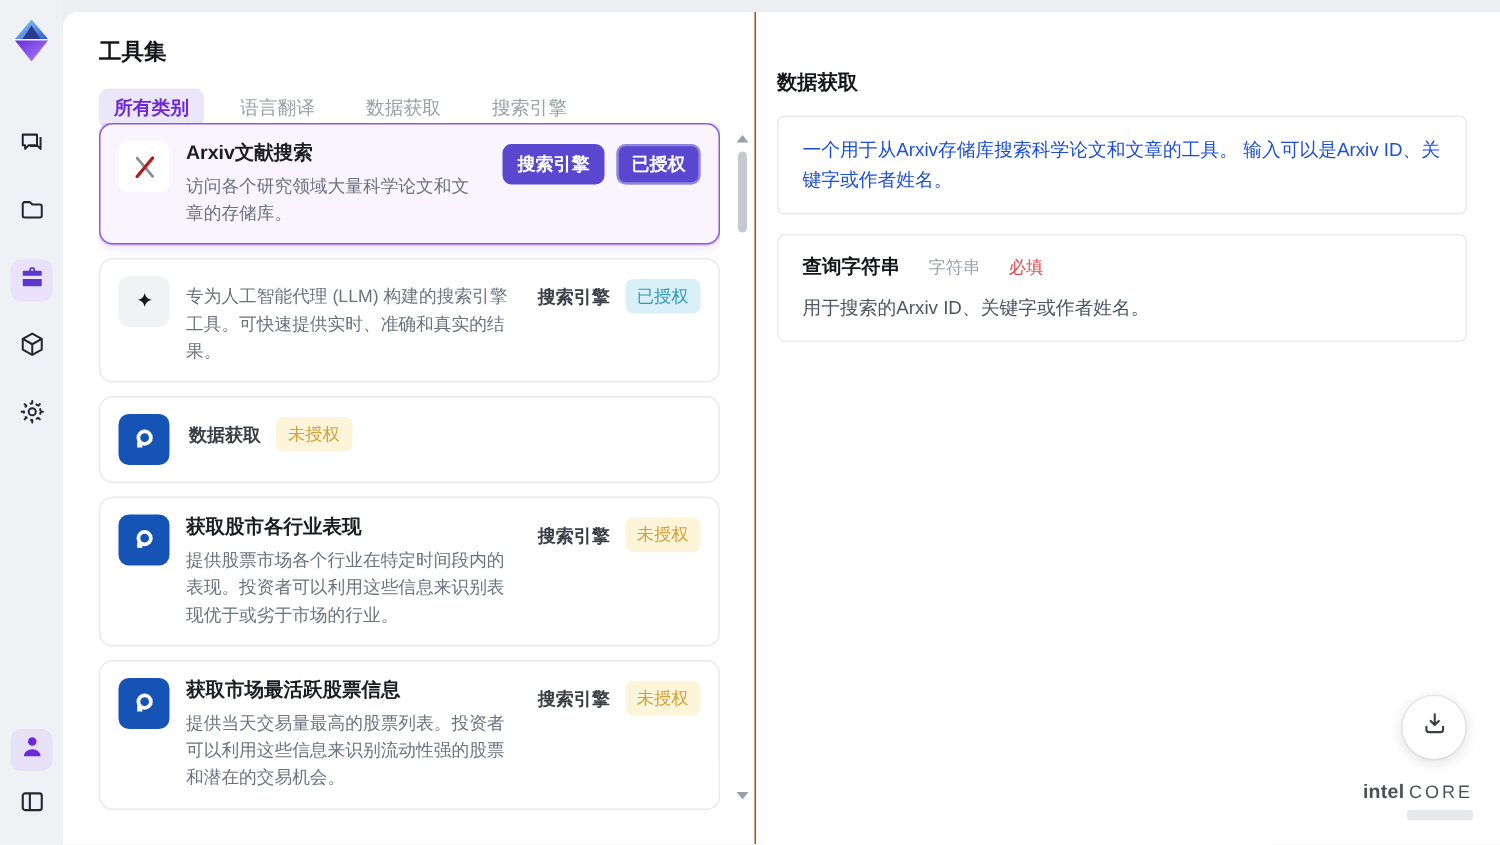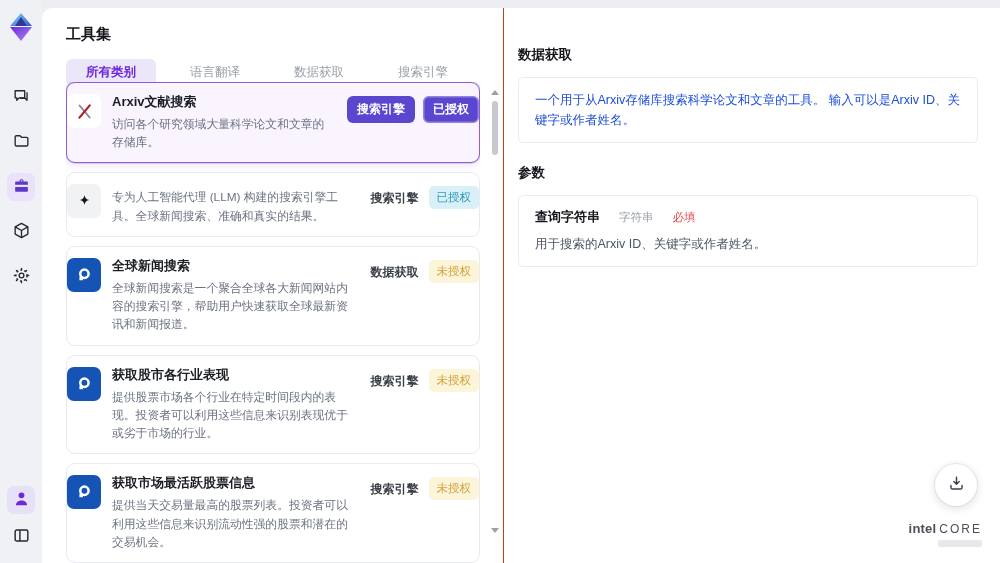--- a/index.html
+++ b/index.html
@@ -19,25 +19,25 @@
   .rail-btn.active { background:#e9e2fa; color:#5b38c9; }
   .rail-bottom { margin-top:auto; display:flex; flex-direction:column; gap:9px; align-items:center; margin-bottom:12px; }
   .rail-btn.user { background:#e7e1f8; }
   
   .workspace { position:absolute; left:42px; top:8px; right:0; bottom:0; background:#fff;
                border-top-left-radius:10px; display:flex; overflow:hidden; }
   .main-panel { width:462px; flex:none; border-right:1px solid #c2410c; position:relative;
                 padding:17px 0 0 24px; }
   .main-title { font-size:15px; font-weight:700; color:#15171c; }
   .tabs { display:flex; gap:14px; align-items:center; margin-top:15px; }
-  .tab { font-size:12.5px; color:#9aa0a8; padding:5px 20px; border-radius:6px; cursor:pointer; white-space:nowrap; }
+  .tab { font-size:12.5px; color:#9aa0a8; padding:5px 10px; border-radius:6px; cursor:pointer; white-space:nowrap; }
   .tab.active { background:#ece6f9; color:#6d28d9; font-weight:700; }
   .tool-list { position:absolute; top:74px; left:24px; width:414px; bottom:0; display:flex;
                flex-direction:column; gap:9px; overflow:hidden; }
-  .tool-card { border:1px solid #e8eaed; border-radius:9px; background:#fff; padding:11px 0;
+  .tool-card { border:1px solid #e8eaed; border-radius:9px; background:#fff; padding:11px 12px;
                display:flex; gap:11px; flex:none; cursor:pointer; }
   .tool-card.selected { background:#f9f4fe; border:1.5px solid #8e5bd9;
                         box-shadow:0 0 0 1px rgba(142,91,217,.22), 0 2px 8px rgba(142,91,217,.18); }
   .tool-icon { width:34px; height:34px; border-radius:7px; flex:none; display:flex;
                align-items:center; justify-content:center; background:#f1f2f4; }
   .tool-icon.ic-arxiv { background:#ffffff; }
   .tool-icon.ic-news-blue { background:#1553b5; }
   .tool-body { flex:1; min-width:0; }
   .tool-title { font-size:13px; font-weight:700; color:#1b1e24; line-height:1.3; }
   .tool-desc { font-size:11.8px; color:#6b7280; line-height:1.55; margin-top:4px; }
@@ -171,37 +171,33 @@
             <span class="tag-btn outline">已授权</span>
           </div>
         </div>
         <div class="tool-card">
           <div class="tool-icon ic-sparkle">
             <svg viewBox="0 0 24 24" width="19" height="19">
               <path d="M12 4c.65 3.55 2.45 5.35 6 6-3.55.65-5.35 2.45-6 6-.65-3.55-2.45-5.35-6-6 3.55-.65 5.35-2.45 6-6z" fill="#17181c"></path>
             </svg>
           </div>
           <div class="tool-body">
-            <div class="tool-desc">专为人工智能代理 (LLM) 构建的搜索引擎工具。全球新闻搜索、准确和真实的结果。</div>
+            <div class="tool-desc">专为人工智能代理 (LLM) 构建的搜索引擎工具。可快速提供实时、准确和真实的结果。</div>
           </div>
           <div class="tool-tags">
             <span class="tag-cat">搜索引擎</span>
             <span class="badge authorized">已授权</span>
           </div>
         </div>
         <div class="tool-card">
           <div class="tool-icon ic-news-blue">
             <svg viewBox="0 0 24 24" width="20" height="20">
               <circle cx="12.5" cy="10.5" r="5" fill="none" stroke="#ffffff" stroke-width="3"></circle>
               <path d="M6.5 14h4.2v4.3H6.5z" fill="#ffffff"></path>
             </svg>
-          </div>
-          <div class="tool-body">
-            <div class="tool-title">全球新闻搜索</div>
-            <div class="tool-desc">全球新闻搜索是一个聚合全球各大新闻网站内容的搜索引擎，帮助用户快速获取全球最新资讯和新闻报道。</div>
           </div>
           <div class="tool-tags">
             <span class="tag-cat">数据获取</span>
             <span class="badge unauthorized">未授权</span>
           </div>
         </div>
         <div class="tool-card">
           <div class="tool-icon ic-news-blue">
             <svg viewBox="0 0 24 24" width="20" height="20">
               <circle cx="12.5" cy="10.5" r="5" fill="none" stroke="#ffffff" stroke-width="3"></circle>
@@ -237,21 +233,20 @@
     <div class="sbar">
       <div class="arrow up"></div>
       <div class="thumb"></div>
       <div class="arrow down"></div>
     </div>
   </div>
 
   <div class="detail-panel">
     <div class="section-h">数据获取</div>
     <div class="intro-box">一个用于从Arxiv存储库搜索科学论文和文章的工具。 输入可以是Arxiv ID、关键字或作者姓名。</div>
-    <div class="section-h">参数</div>
     <div class="param-box">
       <div class="param-line">
         <span class="param-name">查询字符串</span>
         <span class="param-type">字符串</span>
         <span class="param-req">必填</span>
       </div>
       <div class="param-desc">用于搜索的Arxiv ID、关键字或作者姓名。</div>
     </div>
 
     <div class="fab">

